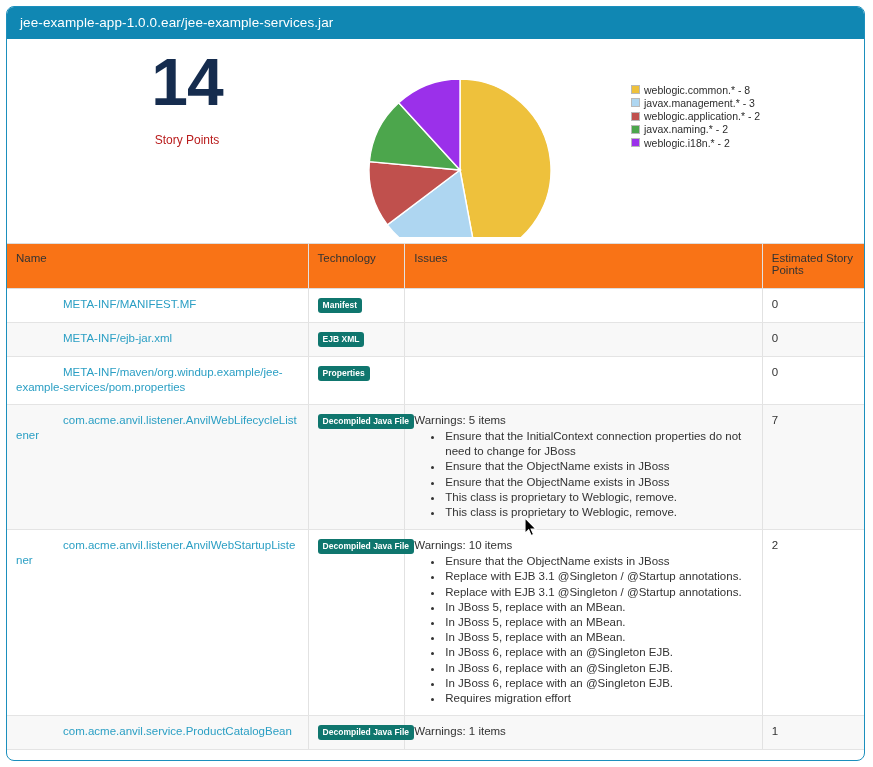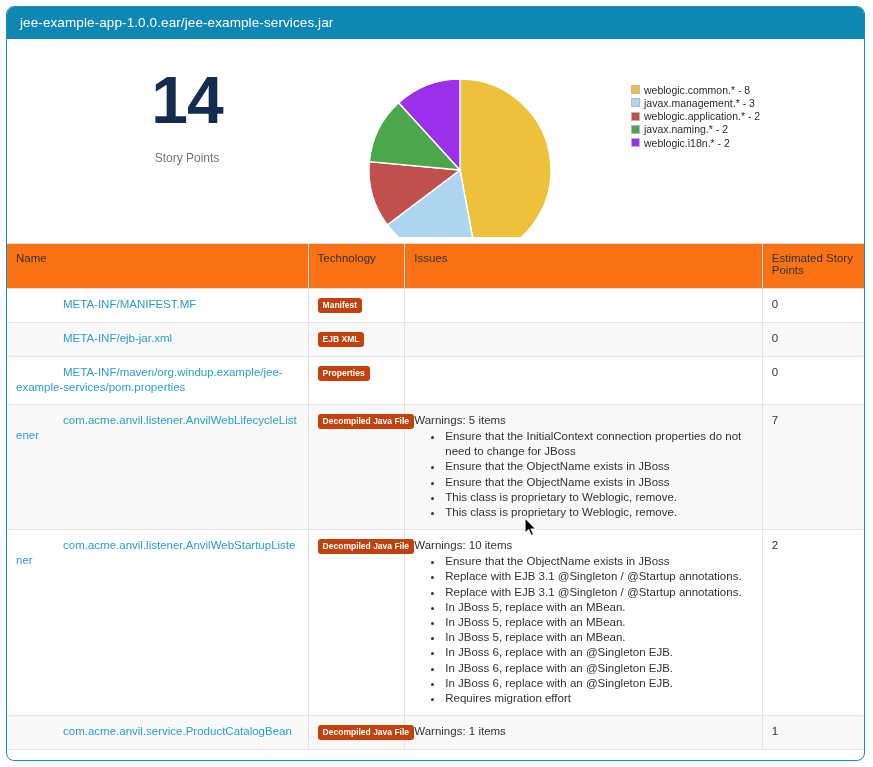--- a/index.html
+++ b/index.html
@@ -41,35 +41,35 @@
     overflow: hidden;
   }
   .summary {
     position: relative;
     height: 204px;
     background: #ffffff;
   }
   .story-block {
     position: absolute;
     left: 100px;
-    top: 24px;
+    top: 6px;
     width: 160px;
     text-align: center;
   }
   .story-number {
     font-size: 66px;
     line-height: 74px;
     font-weight: bold;
     color: #152c4e;
     letter-spacing: -1px;
   }
   .story-label {
     margin-top: 14px;
     font-size: 12px;
-    color: #737373;
+    color: #b91c1c;
   }
   .pie-wrap {
     position: absolute;
     left: 355px;
     top: 2px;
     width: 200px;
     height: 196px;
   }
   .legend {
     position: absolute;
@@ -130,21 +130,21 @@
   .col-pts   { width: 101px; }
   .name-link {
     color: #2b9fc4;
     text-decoration: none;
     word-wrap: break-word;
     overflow-wrap: break-word;
     padding-left: 47px;
   }
   .badge {
     display: inline-block;
-    background: #c2410c;
+    background: #0f766e;
     color: #ffffff;
     font-size: 8.5px;
     line-height: 11px;
     padding: 2px 5px 2px 5px;
     border-radius: 3px;
     white-space: nowrap;
     font-weight: bold;
   }
   .warn-title {
     color: #333333;

